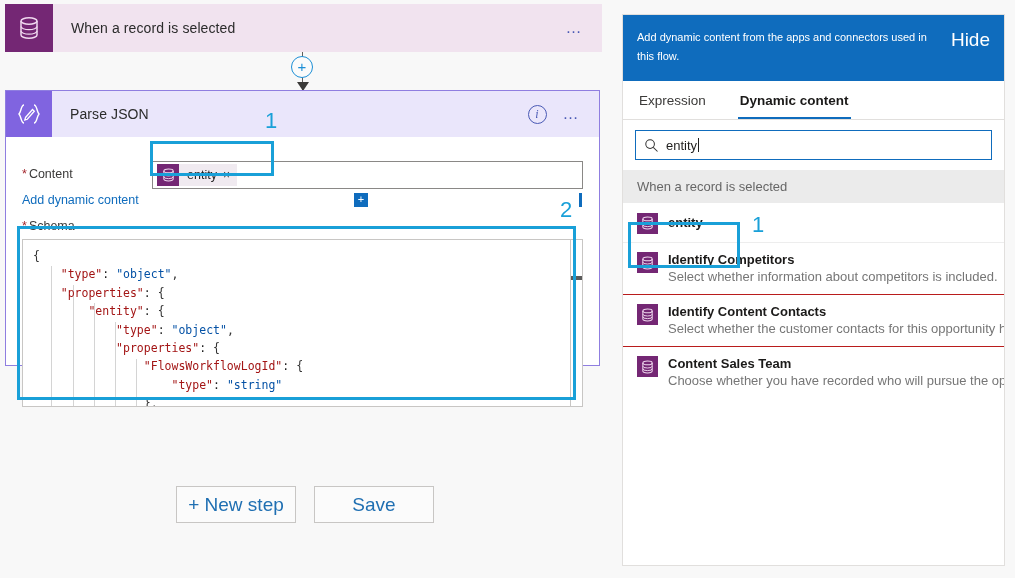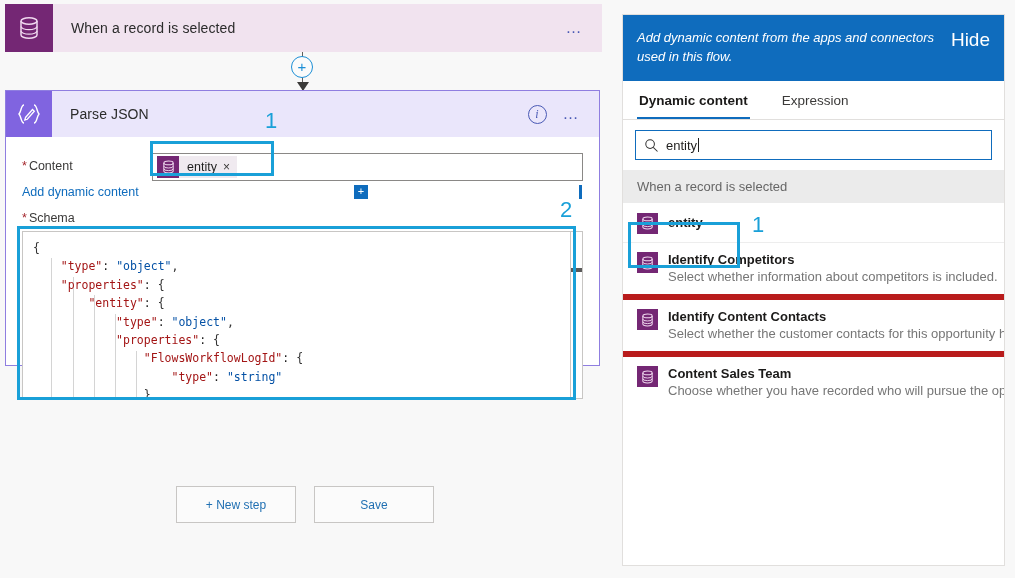--- a/index.html
+++ b/index.html
@@ -121,21 +121,21 @@
     font-size: 12px;
     font-family: "Liberation Serif", serif;
     font-style: italic;
     line-height: 17px;
     text-align: center;
     margin-right: 16px;
     box-sizing: border-box;
   }
 
   
-  .action-body { padding: 0 16px; position: relative; }
+  .action-body { padding: 8px 16px; position: relative; }
 
   .field-row {
     display: flex;
     align-items: flex-start;
     margin-top: 16px;
   }
   .field-label {
     width: 130px;
     font-size: 12.5px;
     color: #3b3a39;
@@ -280,21 +280,21 @@
     width: 610px;
     display: flex;
     justify-content: center;
     gap: 18px;
   }
   .btn {
     width: 120px; height: 37px;
     border: 1px solid #c8c6c4;
     background: #fbfbfb;
     color: #1f6fb2;
-    font-size: 12px;
+    font-size: 19px;
     display: flex;
     align-items: center;
     justify-content: center;
     box-sizing: border-box;
   }
 
   
   #dyn-panel {
     position: absolute;
     left: 622px; top: 14px;
@@ -306,25 +306,24 @@
     flex-direction: column;
   }
   .dyn-head {
     background: #0f6cbd;
     color: #fff;
     padding: 13px 14px 15px 14px;
     display: flex;
     align-items: flex-start;
   }
   .dyn-head-text {
-    font-size: 13px;
+    font-size: 11px;
     line-height: 19px;
     flex: 1 1 auto;
     padding-right: 10px;
-    font-style: italic;
   }
   .dyn-hide {
     font-size: 19px;
     color: #fff;
     flex: none;
     padding-top: 1px;
   }
   .dyn-tabs {
     display: flex;
     border-bottom: 1px solid #e1dfdd;
@@ -379,21 +378,21 @@
     color: #666;
     font-size: 13px;
     padding: 9px 14px 9px 14px;
     flex: none;
   }
   .dyn-list { flex: 1 1 auto; background: #fff; overflow: hidden; position: relative; }
   .dyn-item {
     display: flex;
     align-items: flex-start;
     padding: 8px 14px 8px 14px;
-    border-bottom: 6px solid #b91c1c;
+    border-bottom: 1px solid #b91c1c;
     min-height: 34px;
     box-sizing: border-box;
   }
   .dyn-item.first { border-bottom: 1px solid #ededed; align-items: center; min-height: 40px; }
   .item-ico {
     width: 21px; height: 21px;
     background: #742774;
     flex: none;
     margin-top: 1px;
     display: flex; align-items: center; justify-content: center;
@@ -518,22 +517,22 @@
 </div>
 
 <div id="dyn-panel">
 
   <div class="dyn-head">
     <div class="dyn-head-text">Add dynamic content from the apps and connectors used in this flow.</div>
     <div class="dyn-hide">Hide</div>
   </div>
 
   <div class="dyn-tabs">
+    <div class="dyn-tab">Expression</div>
     <div class="dyn-tab active">Dynamic content</div>
-    <div class="dyn-tab">Expression</div>
   </div>
 
   <div class="search-area">
     <div class="search-box">
       <span class="search-ico">
         <svg width="15" height="15" viewBox="0 0 16 16">
           <circle cx="6.5" cy="6.5" r="4.6" fill="none" stroke="#333" stroke-width="1.1"></circle>
           <line x1="9.9" y1="9.9" x2="14.4" y2="14.4" stroke="#333" stroke-width="1.1"></line>
         </svg>
       </span>

